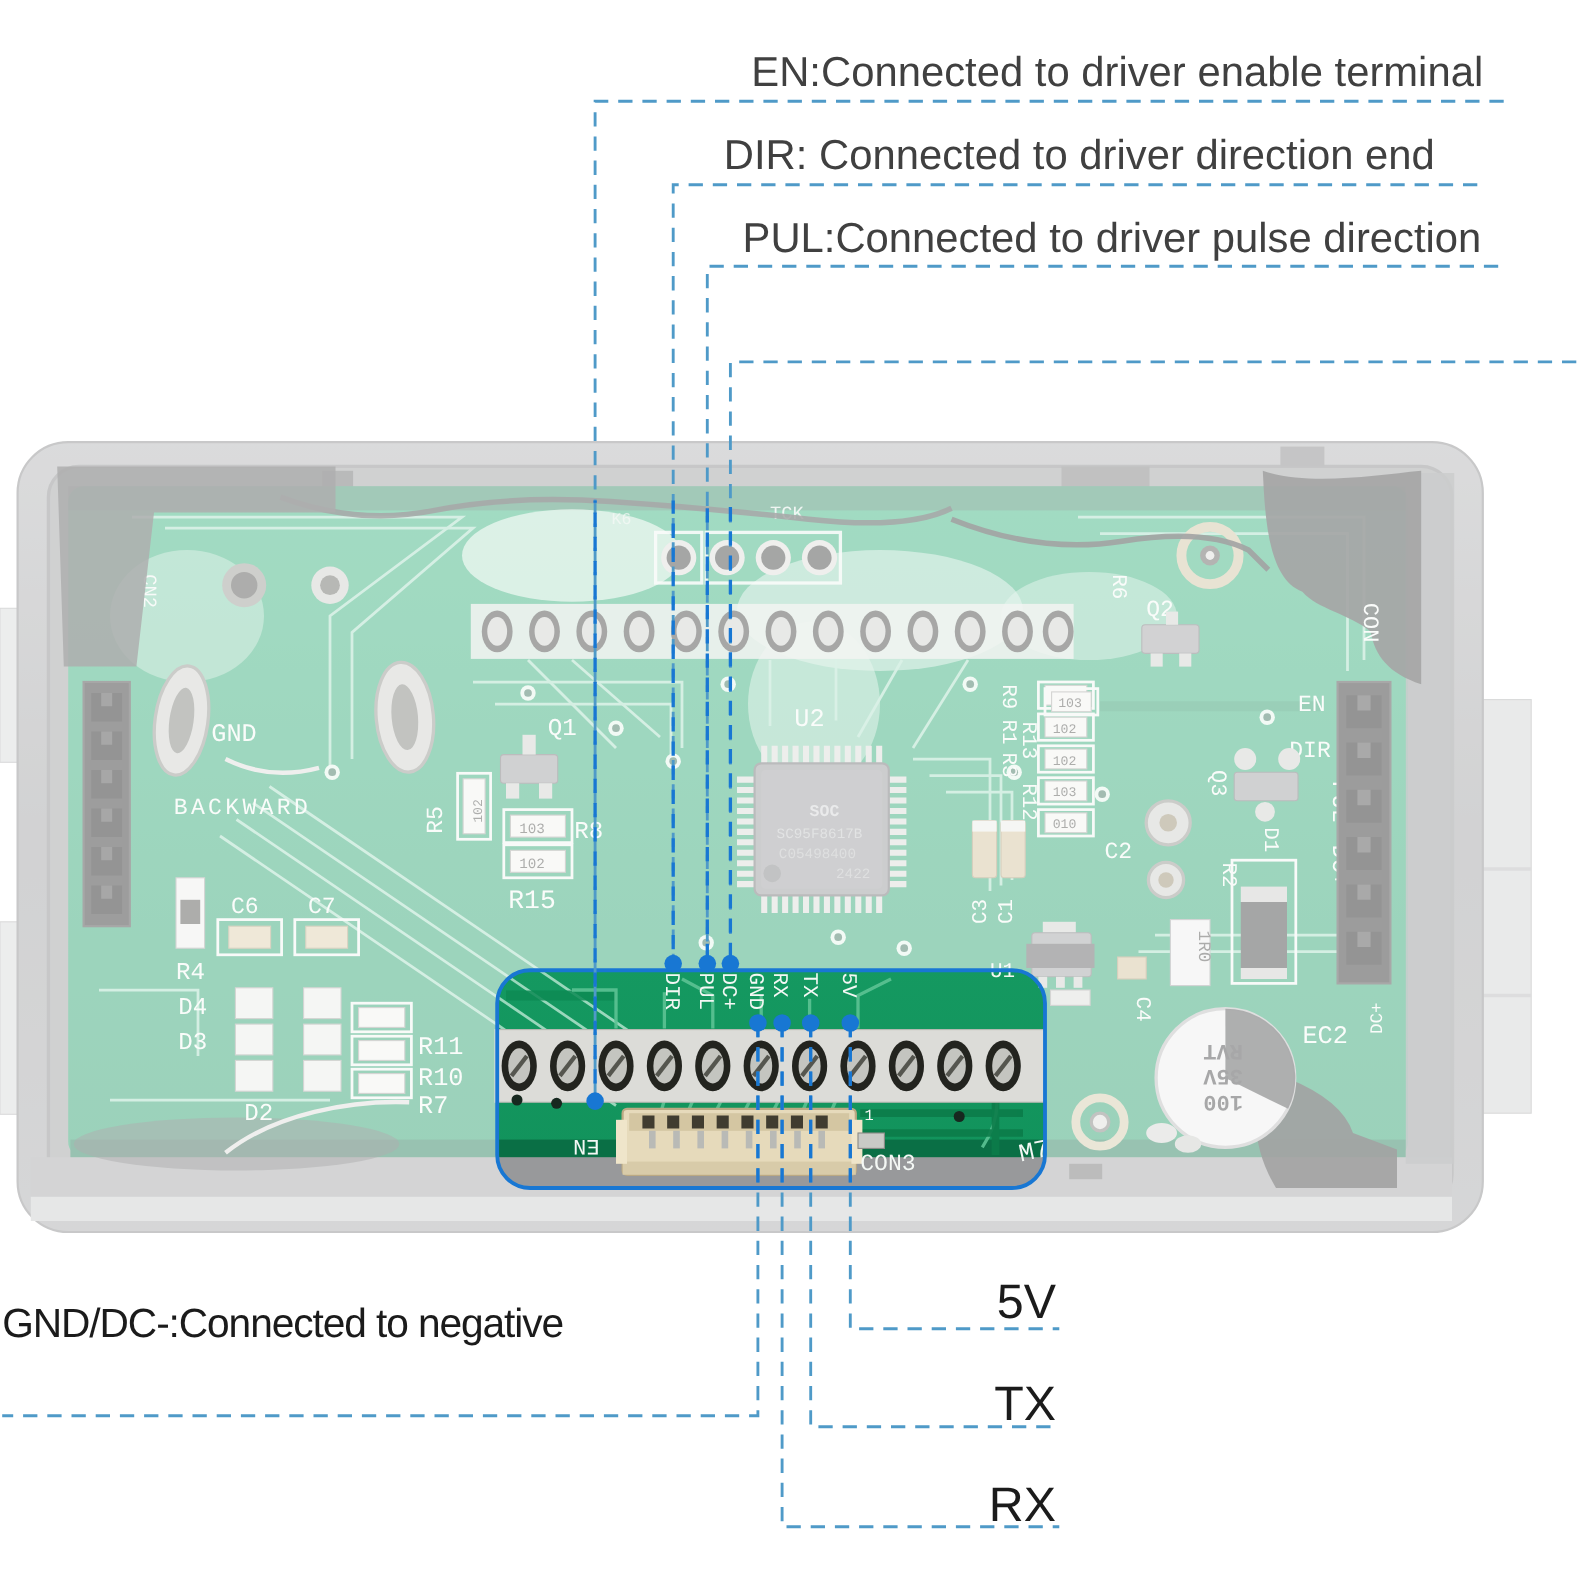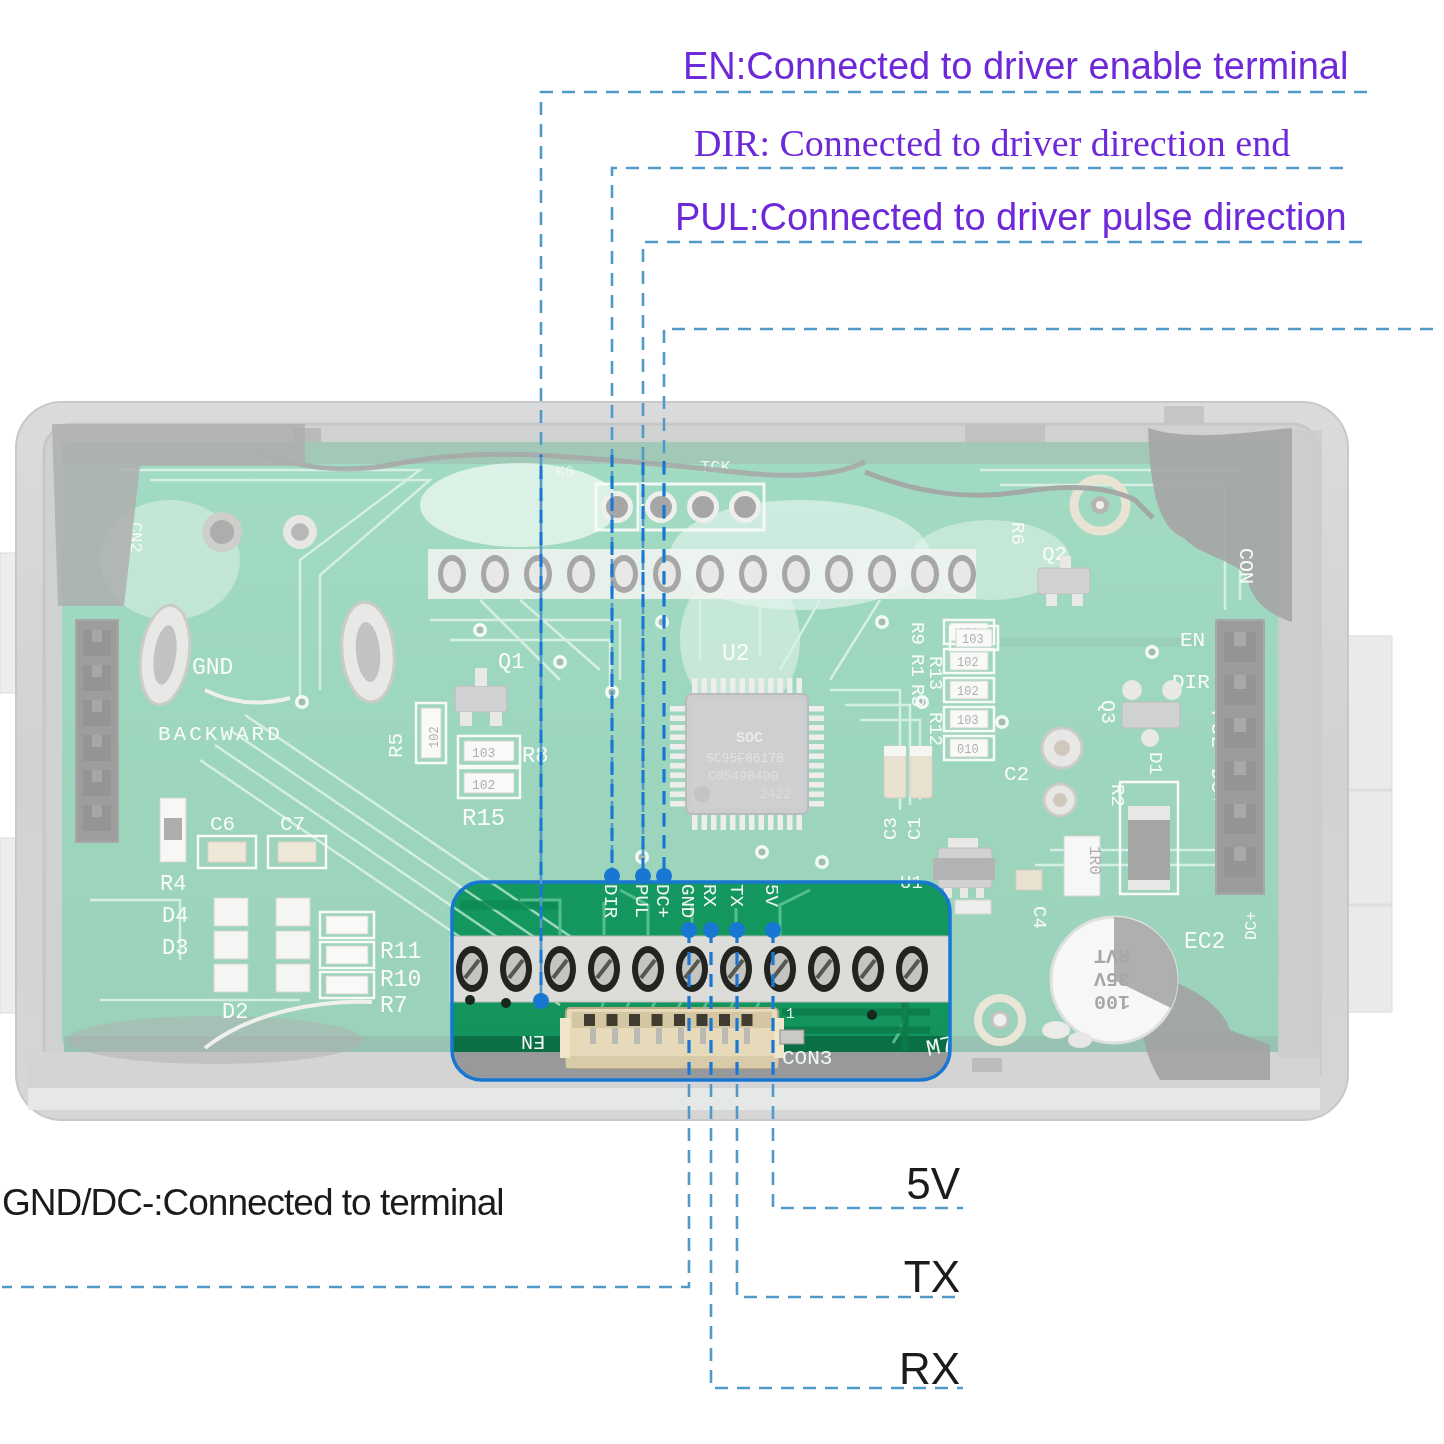--- a/index.html
+++ b/index.html
@@ -1,19 +1,19 @@
 <!DOCTYPE html>
 <html><head>
 <meta charset="utf-8">
 <style>
   html,body{margin:0;padding:0;background:#ffffff;}
   .stage{position:relative;width:1444px;height:1444px;background:#ffffff;overflow:hidden;
          font-family:"Liberation Sans",sans-serif;}
   .scene{position:absolute;left:0;top:0;width:1444px;height:1444px;}
-  .callout{position:absolute;color:#6d28d9;font-size:38px;letter-spacing:0px;white-space:nowrap;}
+  .callout{position:absolute;color:#404040;font-size:38px;letter-spacing:0px;white-space:nowrap;}
   .callout-gnd{position:absolute;color:#1b1b1b;font-size:37px;letter-spacing:-1px;line-height:62px;white-space:nowrap;}
   .pin-label{position:absolute;color:#1b1b1b;font-size:44px;width:140px;text-align:right;white-space:nowrap;}
   svg text{font-family:"Liberation Mono","DejaVu Sans Mono",monospace;}
 </style>
 </head>
 <body>
 
 <div class="stage">
 
   <svg class="scene" viewBox="0 0 1444 1444">
@@ -553,21 +553,21 @@
       <circle cx="643" cy="876" r="8"></circle>
       <circle cx="664" cy="876" r="8"></circle>
       <circle cx="689" cy="930" r="8"></circle>
       <circle cx="711" cy="930" r="8"></circle>
       <circle cx="737" cy="930" r="8"></circle>
       <circle cx="773" cy="930" r="8"></circle>
     </g>
   </svg>
 
   <div class="callout" style="left:683px;top:45px;">EN:Connected to driver enable terminal</div>
-  <div class="callout" style="left:694px;top:121px;font-family:Liberation Serif, serif;">DIR: Connected to driver direction end</div>
+  <div class="callout" style="left:658px;top:121px;">DIR: Connected to driver direction end</div>
   <div class="callout" style="left:675px;top:196px;text-align:right;">PUL:Connected to driver pulse direction</div>
   <div class="callout-gnd" style="left:2px;top:1172px;">
-    <div>GND/DC-:Connected to terminal</div>
+    <div>GND/DC-:Connected to negative</div>
   </div>
   <div class="pin-label" style="left:820px;top:1159px;">5V</div>
   <div class="pin-label" style="left:820px;top:1252px;">TX</div>
   <div class="pin-label" style="left:820px;top:1344px;">RX</div>
 </div>
 
 </body></html>

